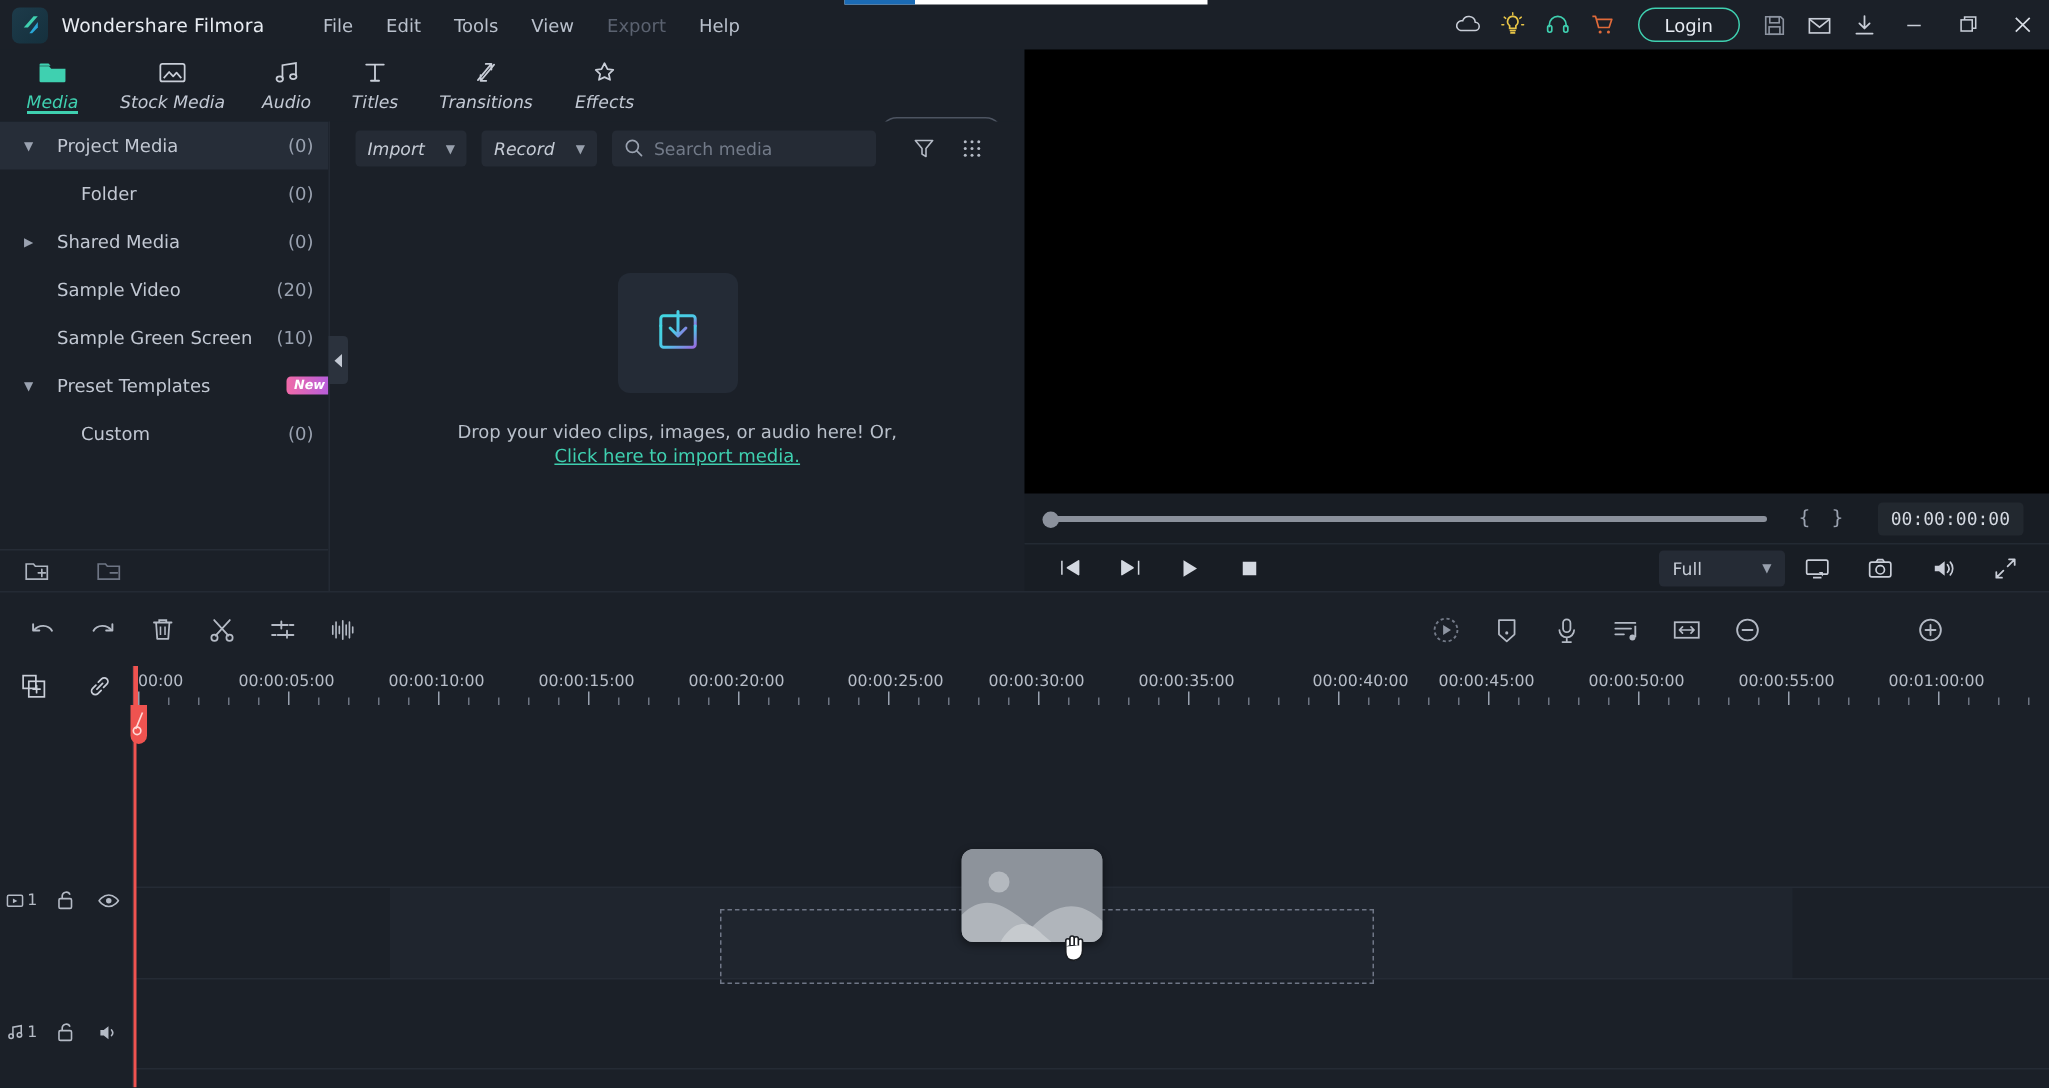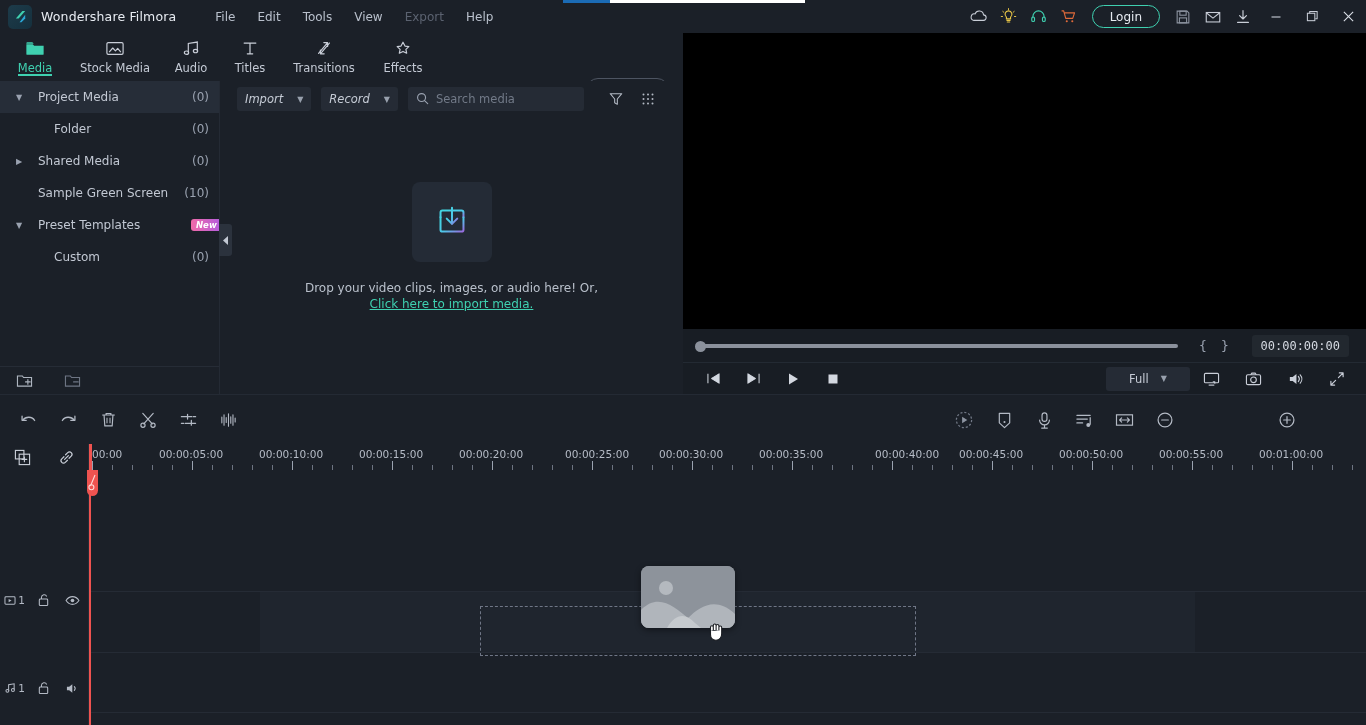--- a/index.html
+++ b/index.html
@@ -28,21 +28,21 @@
   .menu-item.disabled { color:#5b6270; }
   .doc-title { position:absolute; left:0; right:0; top:9px; text-align:center; font-size:12px; color:#cdd3dd; pointer-events:none; }
 
   .tb-right { position:absolute; right:0; top:0; height:33px; display:flex; align-items:center; }
   .tb-ico { width:30px; height:33px; display:flex; align-items:center; justify-content:center; cursor:default; }
   .login-btn { height:23px; padding:0 17px; border:1px solid #3fd0b0; border-radius:12px;
      color:#e6eaf1; font-size:12px; display:flex; align-items:center; margin:0 8px; cursor:pointer; }
   .win-ico { width:36px; height:33px; display:flex; align-items:center; justify-content:center; cursor:default; }
 
   
-  .tabbar { position:absolute; left:0; top:33px; width:566px; height:48px; background:#1b2028; display:flex; align-items:flex-start; }
+  .tabbar { position:absolute; left:0; top:33px; width:566px; height:48px; background:#1b2028; display:flex; align-items:flex-start;font-style:italic; }
   .tab { width:auto; min-width:52px; padding:0 10px; height:48px; display:flex; flex-direction:column; align-items:center; justify-content:flex-start;
          padding-top:4px; cursor:pointer; position:relative; }
   .tab .t-ico { height:22px; display:flex; align-items:center; justify-content:center; }
   .tab .t-lab { font-size:11.5px; color:#c3c9d4; margin-top:2px; white-space:nowrap; }
   .tab.active .t-lab { color:#3fd0b0; }
   .tab.active::after { content:""; position:absolute; bottom:5px; left:50%; transform:translateX(-50%); width:34px; height:2px; background:#3fd0b0; }
   .chev-more { position:absolute; left:548px; top:46px; font-size:17px; color:#c3c9d4; cursor:pointer; }
   .export-btn { position:absolute; left:586px; top:45px; width:83px; height:24px; border:1px solid #4d5461; border-radius:12px;
                 color:#7c8494; font-size:12px; display:flex; align-items:center; justify-content:center; }
 
@@ -85,21 +85,21 @@
   .pv-screen { position:absolute; left:0; top:0; width:683px; height:296px; background:#000; }
   .pv-scrub { position:absolute; left:0; top:296px; width:683px; height:33px; display:flex; align-items:center; }
   .track-line { position:relative; margin-left:17px; width:478px; height:4px; background:#8b919c; border-radius:2px; }
   .track-knob { position:absolute; left:-5px; top:-3px; width:11px; height:11px; border-radius:50%; background:#8b919c; cursor:pointer; }
   .brace { width:22px; text-align:center; font-size:13px; color:#9aa2b0; cursor:pointer; }
   .tc-box { margin-left:auto; margin-right:17px; height:22px; background:#22282f; border-radius:3px; display:flex; align-items:center;
             padding:0 9px; font-size:12px; color:#d5dae2; font-family:"DejaVu Sans Mono","Liberation Mono",monospace; }
   .pv-ctrl { position:absolute; left:0; top:329px; width:683px; height:32px; display:flex; align-items:center; border-top:1px solid #232a33; }
   .pc-ico { width:40px; height:32px; display:flex; align-items:center; justify-content:center; cursor:pointer; }
   .qual { margin-left:auto; width:84px; height:24px; background:#252b35; border-radius:3px; display:flex; align-items:center;
-          padding:0 23px; justify-content:space-between; cursor:pointer; }
+          padding:0 9px; justify-content:space-between; cursor:pointer; }
   .qual .ql { font-size:11.5px; color:#c6ccd6; }
 
   
   .tl-toolbar { position:absolute; left:0; top:394px; width:1366px; height:50px; background:#1b2028; border-top:1px solid #242a34; }
   .tt-ico { position:absolute; top:8px; width:34px; height:34px; display:flex; align-items:center; justify-content:center; cursor:pointer; }
 
   
   .timeline { position:absolute; left:0; top:444px; width:1366px; height:281px; background:#1b2028; }
   .tl-head { position:absolute; left:0; top:0; width:89px; height:281px; background:#1b2028; border-right:1px solid #262c36; }
   .th-top { height:26px; display:flex; align-items:center; }
@@ -280,20 +280,24 @@
       <span class="cnt">(0)</span>
     </div>
     <div class="side-row">
       <span class="lbl ind">Folder</span>
       <span class="cnt">(0)</span>
     </div>
     <div class="side-row">
       <span class="tri">▶</span>
       <span class="lbl">Shared Media</span>
       <span class="cnt">(0)</span>
+    </div>
+    <div class="side-row">
+      <span class="lbl">Sample Video</span>
+      <span class="cnt">(20)</span>
     </div>
     <div class="side-row">
       <span class="lbl">Sample Green Screen</span>
       <span class="cnt">(10)</span>
     </div>
     <div class="side-row">
       <span class="tri">▼</span>
       <span class="lbl">Preset Templates</span>
       <span class="badge-new" style="position:absolute;left:183px;">New</span>
     </div>

